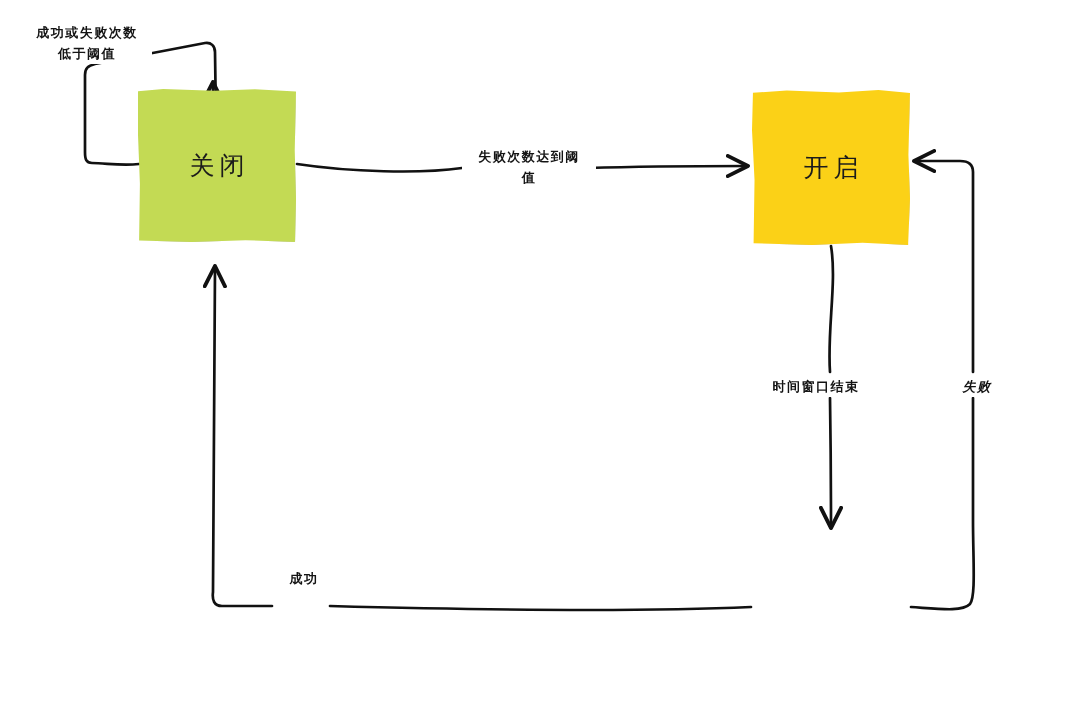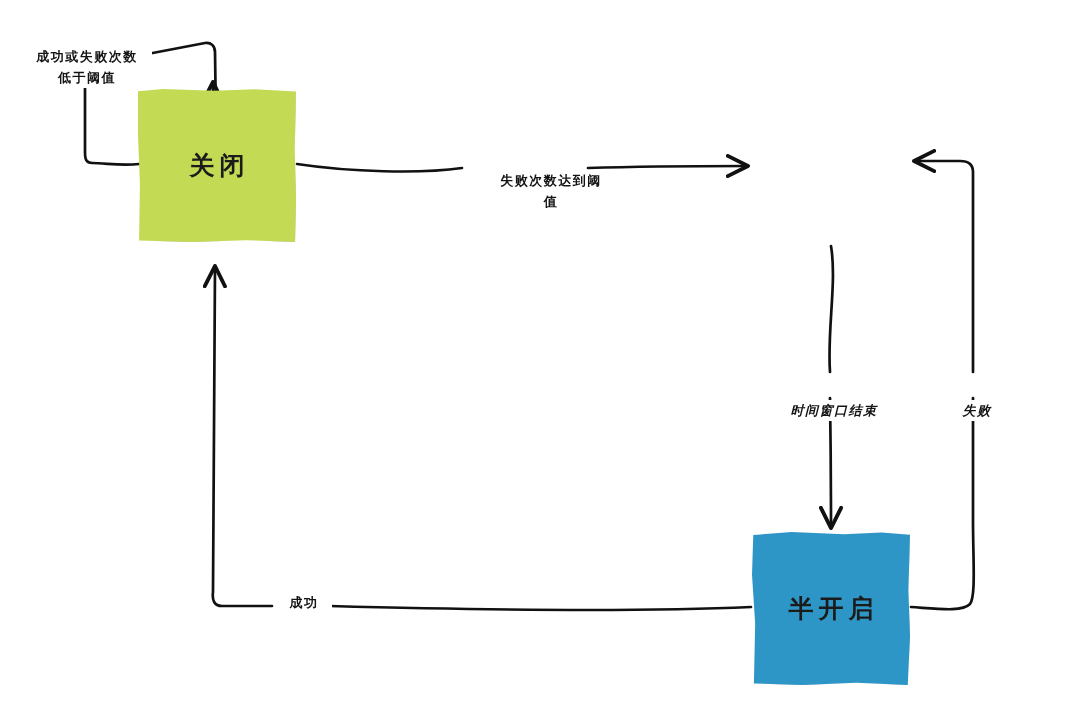--- a/index.html
+++ b/index.html
@@ -28,45 +28,44 @@
   .node {
     position: absolute;
     display: flex;
     align-items: center;
     justify-content: center;
     box-shadow: 6px 7px 9px -2px rgba(0,0,0,0.28);
   }
   .node-label {
     font-family: "DejaVu Sans", "Liberation Sans", sans-serif;
     font-size: 25px;
-    font-weight: 700;
+    font-weight: 400;
     letter-spacing: 5px;
     color: #1b1b1b;
     text-indent: 5px;
     line-height: 1;
     user-select: none;
   }
   .edge-label {
     position: absolute;
     font-family: "DejaVu Sans", "Liberation Sans", sans-serif;
     font-size: 13px;
     font-weight: 700;
     color: #141414;
     letter-spacing: 1.5px;
     line-height: 21px;
     white-space: pre-line;
     text-align: center;
     background: #ffffff;
     padding: 0 4px;
     user-select: none;
-    margin-top: 24px;
   }
   .el-tl      { left: 22px;  top: 22px;  width: 122px; text-align: center; }
-  .el-fail-th { left: 484px; top: 146px; width: 126px; }
-  .el-window  { left: 778px; top: 376px; width: 104px; font-style: italic; }
+  .el-fail-th { left: 462px; top: 146px; width: 126px; }
+  .el-window  { left: 760px; top: 376px; width: 104px; }
   .el-fail    { left: 944px; top: 376px; width: 58px; font-style: italic;  }
   .el-success { left: 276px; top: 568px; width: 48px;  }
 </style>
 </head>
 <body>
 
 <div id="canvas">
 
   <svg id="wires" viewBox="0 0 1080 728" xmlns="http://www.w3.org/2000/svg">
     <defs>
@@ -101,27 +100,27 @@
     </g>
   </svg>
 
   <div class="node" id="node-closed" style="left:138px; top:89px; width:158px; height:153px;
               background:#c3da54;
               border-radius:2px 3px 2px 3px;
               clip-path: polygon(0% 1.5%, 16% 0%, 48% 1.2%, 74% 0.2%, 100% 1.6%, 99.2% 40%, 100% 72%, 99.4% 100%, 68% 98.8%, 34% 100%, 0.7% 99%, 1.2% 62%, 0% 30%);">
     <span class="node-label">关闭</span>
   </div>
 
+  <div class="node" id="node-open" style="left:752px; top:90px; width:158px; height:155px;
+              background:#fbd117;
+              border-radius:2px 3px 2px 3px;
+              clip-path: polygon(0.6% 1.8%, 22% 0.4%, 55% 1.6%, 80% 0%, 100% 2%, 99% 42%, 100% 70%, 98.8% 100%, 70% 98.6%, 38% 100%, 1% 98.8%, 1.6% 58%, 0% 26%);">
+    <span class="node-label">开启</span>
+  </div>
 
-  <div class="node" id="node-half-open" style="left:752px; top:532px; width:158px; height:153px;
-              background:#2e96c6;
-              border-radius:2px 3px 2px 3px;
-              clip-path: polygon(0.8% 2%, 25% 0%, 58% 1.4%, 82% 0.3%, 100% 1.8%, 99% 38%, 100% 68%, 98.6% 100%, 66% 98.5%, 32% 100%, 1.2% 99%, 2% 60%, 0% 28%);">
-    <span class="node-label">半开启</span>
-  </div>
 
   <div class="edge-label el-tl">成功或失败次数
 低于阈值</div>
 
   <div class="edge-label el-fail-th">失败次数达到阈
 值</div>
 
   <div class="edge-label el-window">时间窗口结束</div>
 
   <div class="edge-label el-fail">失败</div>

